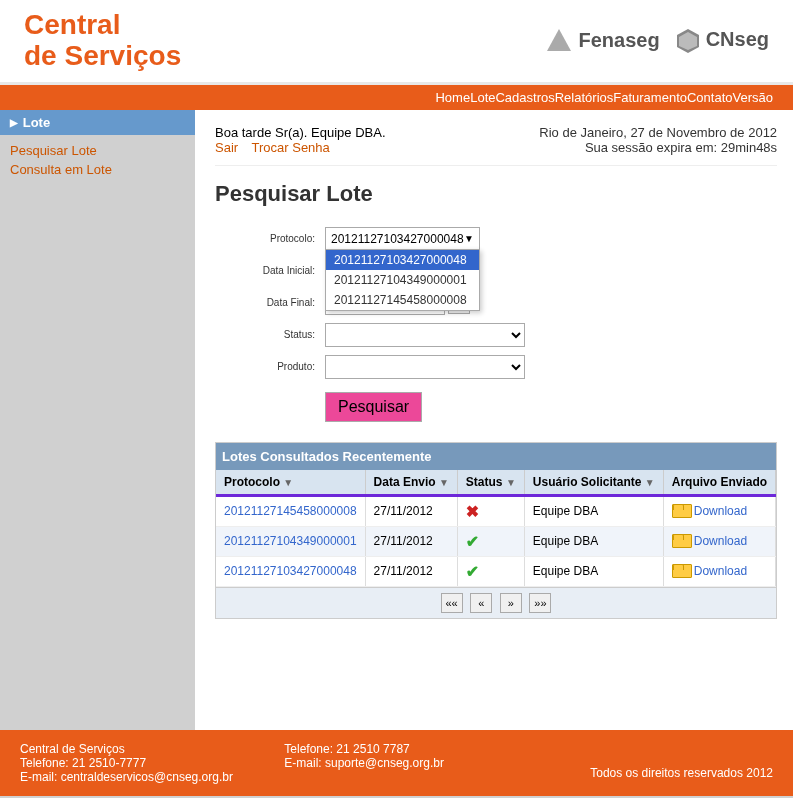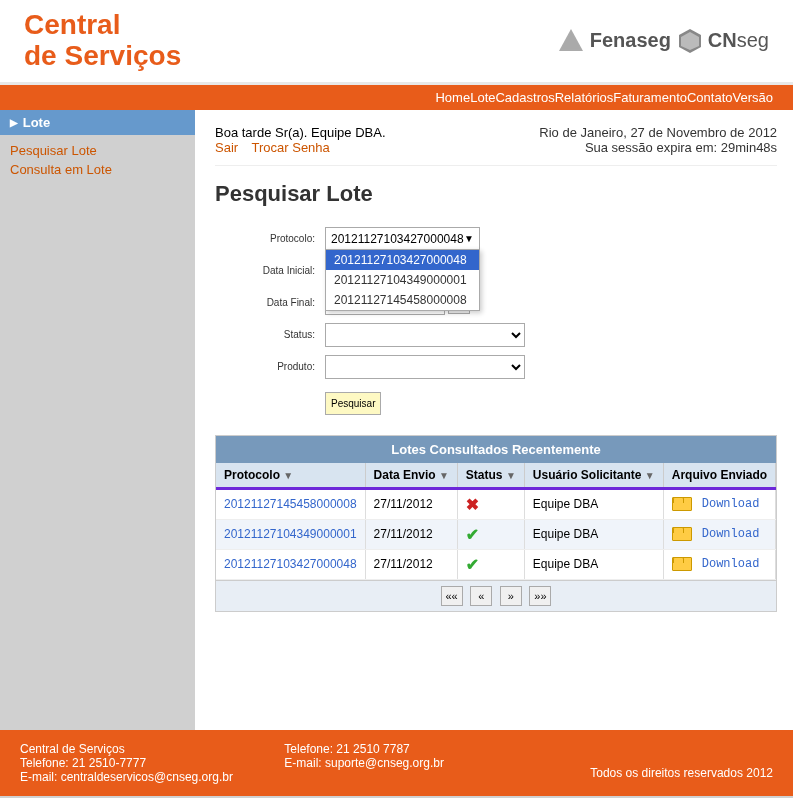--- a/index.html
+++ b/index.html
@@ -2,23 +2,23 @@
 <html><head>
   <meta charset="utf-8">
   <style>
     * { margin: 0; padding: 0; box-sizing: border-box; }
     body { font-family: Arial, sans-serif; font-size: 13px; background: #d0d0d0; width: 793px; min-height: 798px; }
 
     
     #header { background: white; padding: 10px 24px; display: flex; align-items: center; justify-content: space-between; border-bottom: 3px solid #e8e8e8; }
     #logo-text { font-size: 28px; font-weight: bold; color: #e85c1a; line-height: 1.1; }
     #logo-text span { display: block; }
-    #logo-right { display: flex; align-items: center; gap: 6px; }
+    #logo-right { display: flex; align-items: center; gap: 15px; }
     .fenaseg-logo { display: flex; align-items: center; gap: 5px; font-size: 20px; font-weight: bold; color: #555; }
-    .cnseg-logo { display: flex; align-items: center; gap: 5px; font-size: 20px; font-weight: normal; color: #555; }
+    .cnseg-logo { display: flex; gap: 5px; font-size: 20px; font-weight: bold; color: #555; }
 
     
     #nav { background: #e85c1a; padding: 5px 20px; display: flex; justify-content: flex-end; }
     #nav a { color: white; text-decoration: none; font-size: 13px; }
 
     
     #layout { display: flex; min-height: 620px; background: #d0d0d0; }
 
     
     #sidebar { width: 195px; background: #d0d0d0; padding: 0; flex-shrink: 0; }
@@ -48,41 +48,41 @@
     .date-input { width: 120px; height: 24px; border: 1px solid #aaa; font-size: 13px; padding: 2px 5px; }
     .calendar-icon { display: inline-block; width: 22px; height: 22px; background: #f0f0f0; border: 1px solid #aaa; cursor: pointer; margin-left: 3px; vertical-align: middle; position: relative; font-size: 14px; text-align: center; line-height: 22px; }
 
     
     .dropdown-overlay { position: absolute; top: 22px; left: 0; background: white; border: 1px solid #aaa; width: 155px; z-index: 100; box-shadow: 2px 2px 5px rgba(0,0,0,0.2); }
     .dropdown-overlay .drop-item { padding: 3px 8px; font-size: 12px; color: #333; cursor: pointer; background: white; }
     .dropdown-overlay .drop-item:hover, .dropdown-overlay .drop-item.selected { background: #3366cc; color: white; }
     .dropdown-wrapper { position: relative; display: inline-block; }
 
     
-    .btn-search { padding: 5px 5px; background: #fef9c3; border: 1px solid #aaa; font-size: 10px; cursor: pointer; margin-top: 5px; }
+    .btn-search { padding: 5px 12px; background: #ec4899; border: 1px solid #aaa; font-size: 16px; cursor: pointer; margin-top: 5px; }
 
     
     .table-section { margin-top: 20px; }
     .table-wrapper { border: 1px solid #ccc; }
-    .table-title { background: #7799bb; color: white; text-align: center; padding: 6px; font-size: 13px; font-weight: bold; }
+    .table-title { background: #7799bb; color: white; padding: 6px; font-size: 13px; font-weight: bold; }
     table { width: 100%; border-collapse: collapse; }
     table thead tr { background: #d8e4f0; }
     table thead th { padding: 5px 8px; font-size: 12px; text-align: left; border-bottom: 3px solid #6d28d9; border-right: 1px solid #ccc; cursor: pointer; white-space: nowrap; }
     table thead th .sort-arrow { font-size: 10px; color: #666; }
     table tbody tr:nth-child(even) { background: #f0f4fa; }
     table tbody tr:nth-child(odd) { background: white; }
     table tbody td { padding: 5px 8px; font-size: 12px; border-right: 1px solid #ddd; border-bottom: 1px solid #eee; vertical-align: middle; }
     table tbody td a { color: #3366cc; text-decoration: none; }
 
     
     .status-ok { color: #33aa33; font-size: 16px; font-weight: bold; }
     .status-err { color: #cc2222; font-size: 16px; font-weight: bold; }
 
     
-    .download-cell { display: flex; align-items: flex-end; gap: 12px; font-family: Liberation Mono, monospace; }
+    .download-cell { display: flex; align-items: flex-end; gap: 4px; }
     .folder-icon { display: inline-block; width: 18px; height: 14px; position: relative; }
     .folder-icon::before { content: ''; display: block; width: 18px; height: 12px; background: #ffcc44; border: 1px solid #cc9900; position: absolute; bottom: 0; border-radius: 1px; }
     .folder-icon::after { content: ''; display: block; width: 9px; height: 5px; background: #ffcc44; border: 1px solid #cc9900; border-bottom: none; position: absolute; top: 0; left: 1px; border-radius: 2px 2px 0 0; }
 
     
     .pagination { background: #e8eef5; padding: 5px; text-align: center; border-top: 1px solid #ccc; }
     .pagination button { width: 22px; height: 20px; margin: 0 2px; font-size: 11px; cursor: pointer; border: 1px solid #aaa; background: #f0f0f0; }
 
     
     #footer { background: #e85c1a; color: white; padding: 12px 20px; display: flex; gap: 40px; font-size: 12px; }

